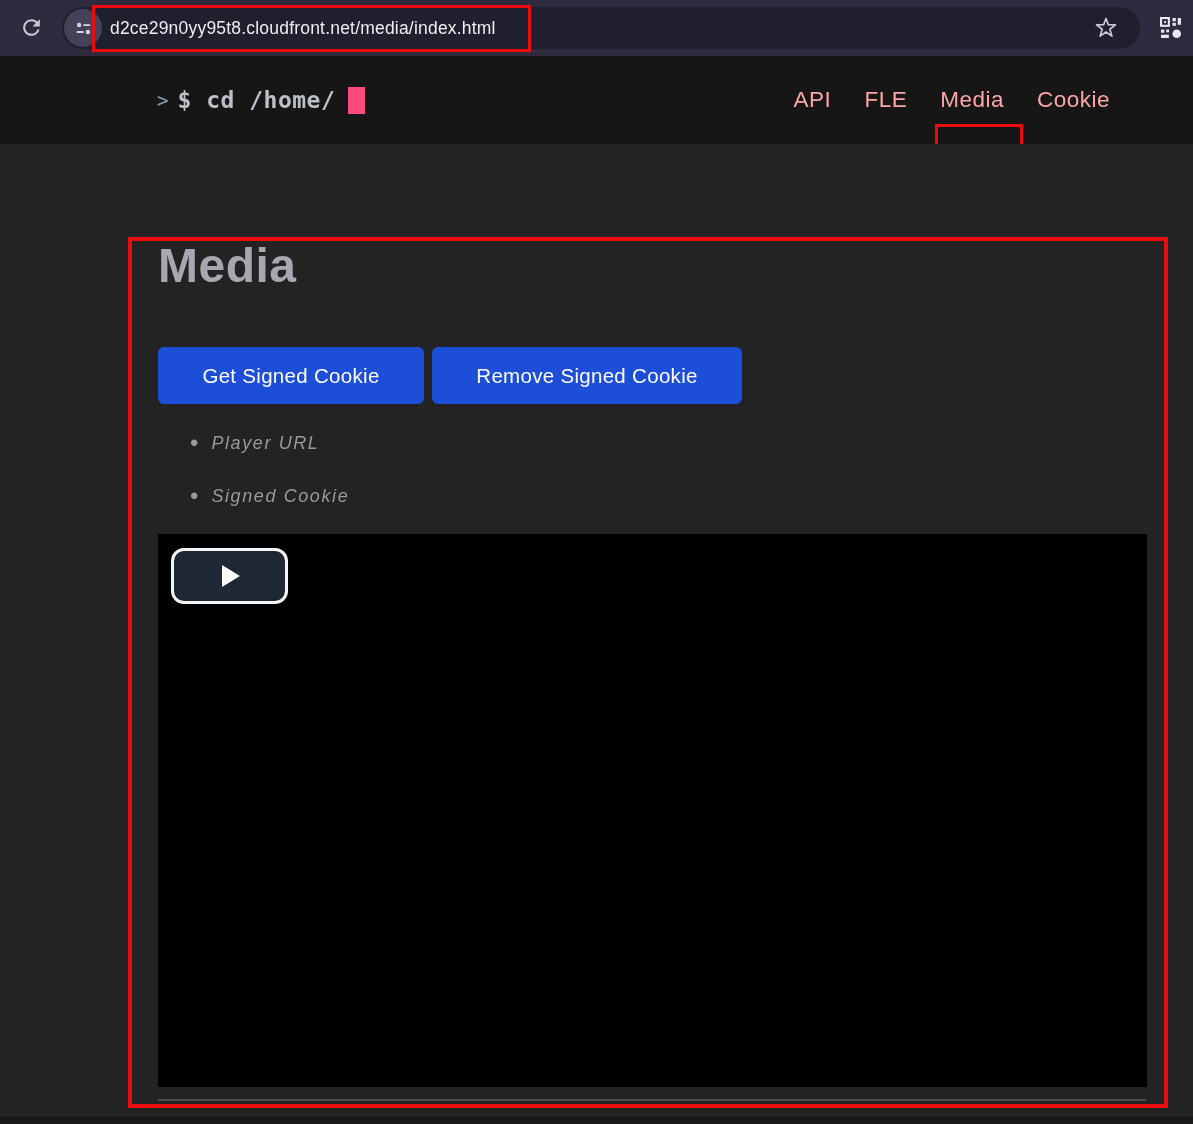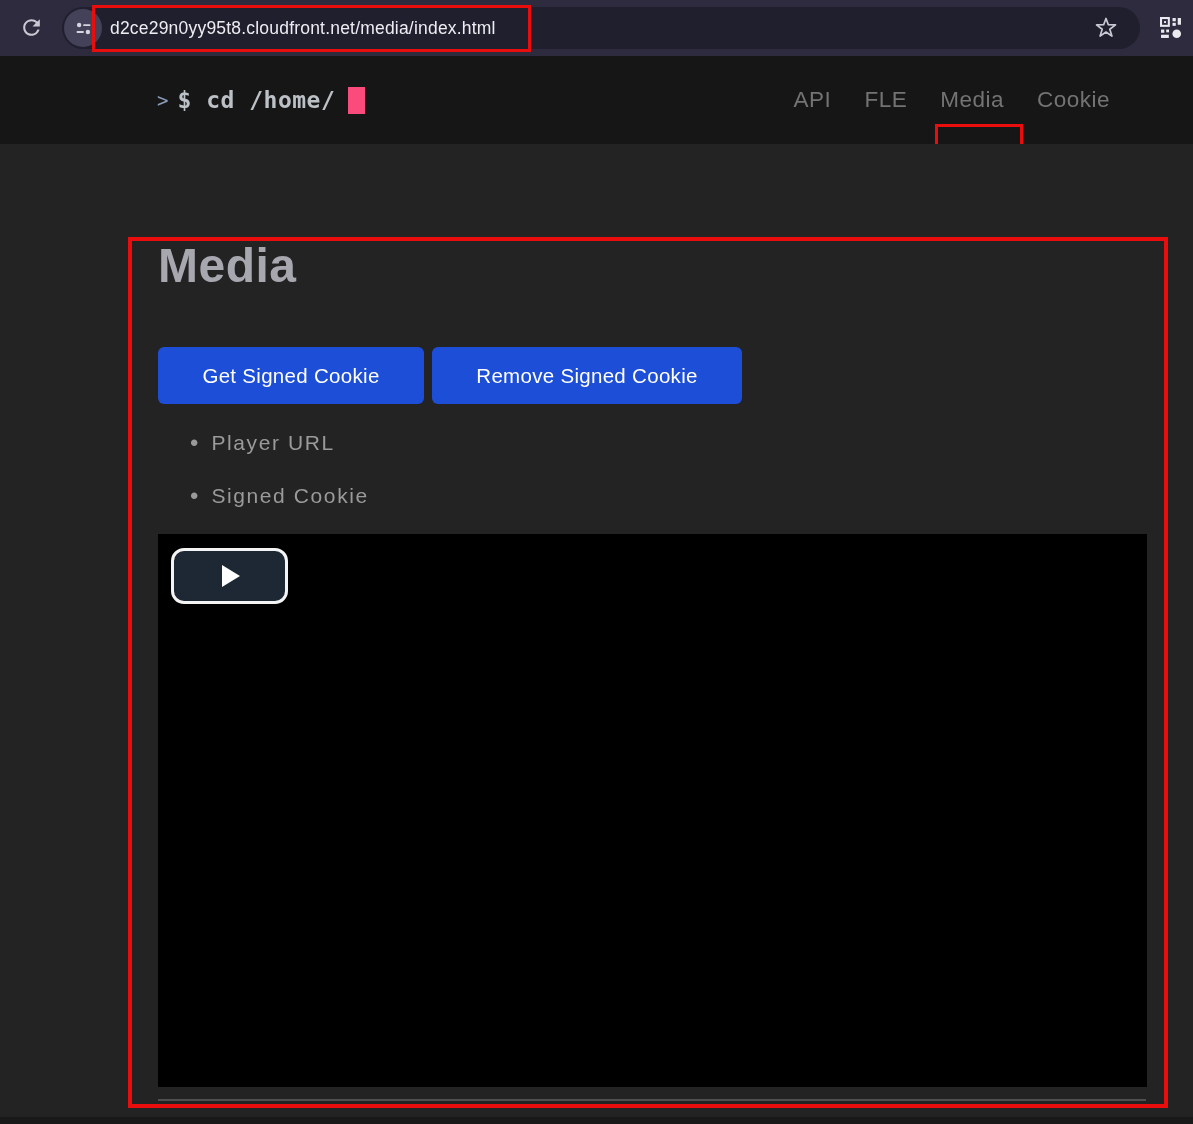--- a/index.html
+++ b/index.html
@@ -61,21 +61,21 @@
   }
   .terminal .cursor {
     display: inline-block; width: 17px; height: 27px; background: #fb4b7c;
     margin-left: 4px;
   }
   .top-nav {
     position: absolute; right: 83px; top: 0; height: 88px;
     display: flex; align-items: center; gap: 33px;
   }
   .nav-link {
-    color: #737373; font-size: 22.5px; letter-spacing: 0.5px;
+    color: #fca5a5; font-size: 22.5px; letter-spacing: 0.5px;
     text-decoration: none; cursor: pointer; background: none; border: none;
     font-family: "Liberation Sans", sans-serif;
   }
 
   
   .page-main { position: absolute; left: 0; top: 144px; width: 1193px; height: 973px; background: #232323; }
 
   .page-title {
     position: absolute; left: 158px; top: 94px;
     color: #a7a7af; font-size: 48px; font-weight: bold; letter-spacing: 0.5px;
@@ -90,21 +90,21 @@
   }
   .cookie-btn.get { width: 266px; }
   .cookie-btn.remove { width: 310px; }
 
   .info-list { position: absolute; left: 190px; top: 288px; }
   .info-item { display: flex; align-items: center; height: 22px; margin-bottom: 31px; }
   .info-item .bullet {
     color: #9a9a9a; font-size: 24px; line-height: 22px; margin-right: 13px;
   }
   .info-item .label {
-    color: #9a9a9a; font-size: 21px; letter-spacing: 1.6px;
+    color: #9a9a9a; font-size: 18px; letter-spacing: 1.6px; font-style: italic;
   }
 
   .video-player {
     position: absolute; left: 158px; top: 390px; width: 989px; height: 553px;
     background: #000000; cursor: pointer;
   }
   .big-play-btn {
     position: absolute; left: 13px; top: 14px; width: 117px; height: 56px;
     background: #1d2834; border: 3px solid #f4f4f4; border-radius: 13px;
     display: flex; align-items: center; justify-content: center; cursor: pointer;

